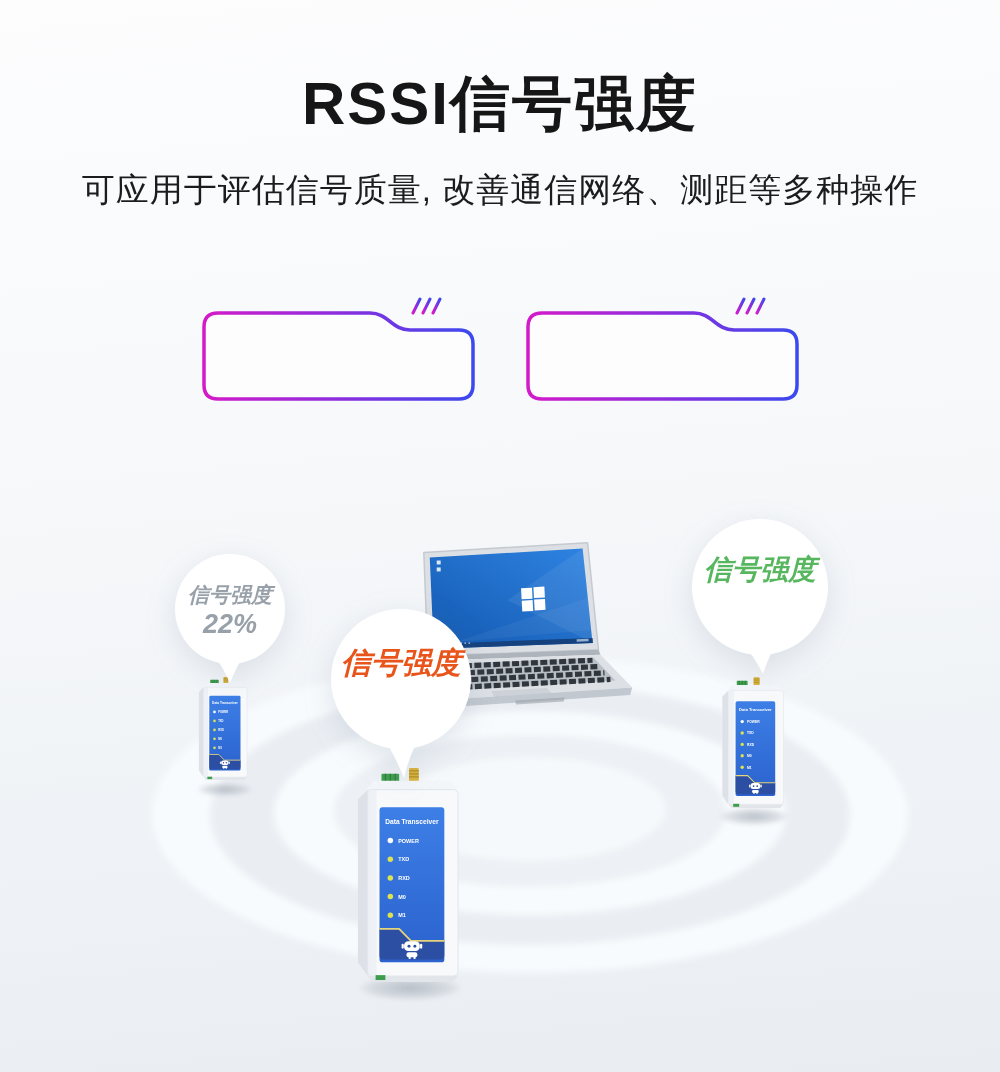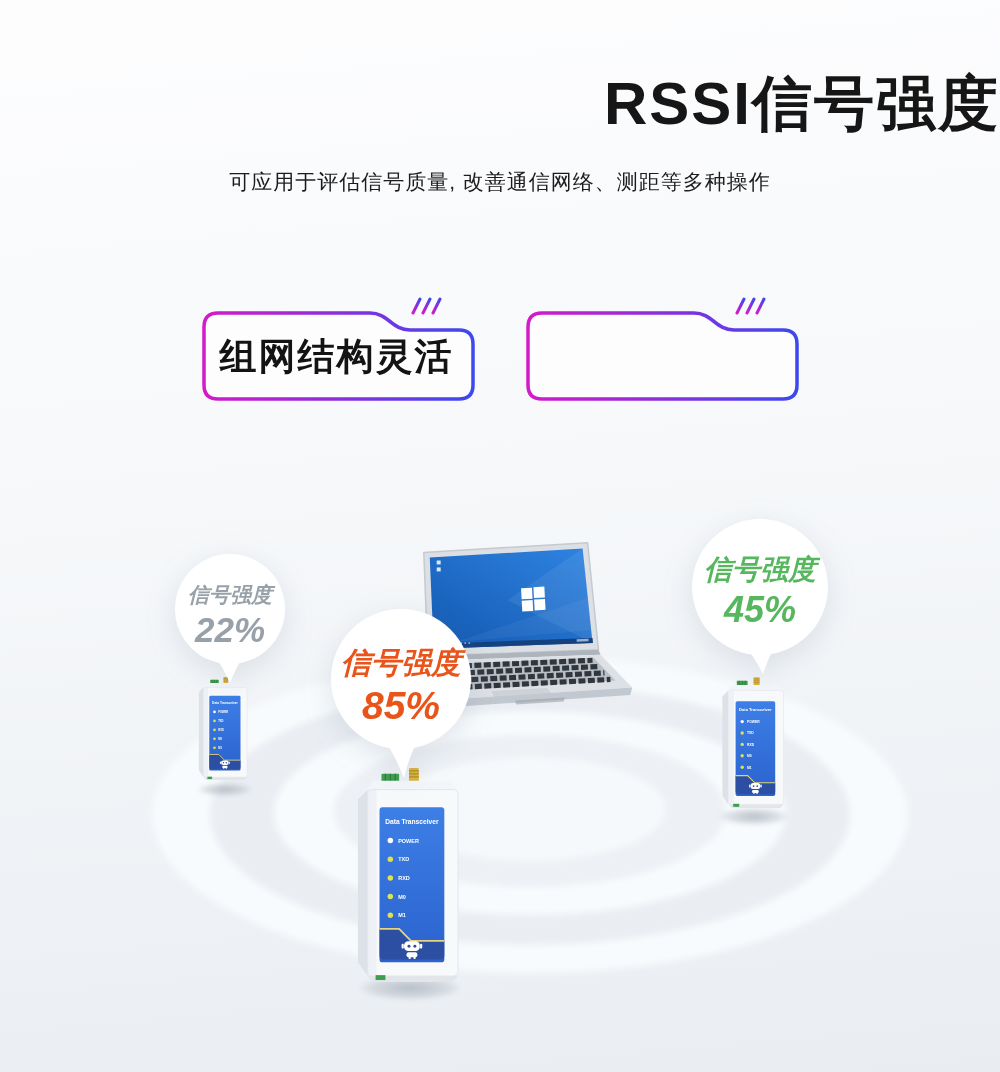--- a/index.html
+++ b/index.html
@@ -5,26 +5,26 @@
   html,body{margin:0;padding:0;}
   body{
     width:1000px;height:1072px;position:relative;overflow:hidden;
     font-family:"Liberation Sans","DejaVu Sans",sans-serif;
     background:linear-gradient(175deg,#fdfdfe 0%,#f6f8fa 45%,#e9edf2 100%);
   }
   .abs{position:absolute;}
 
   
   .title{
-    left:0;top:64px;width:1000px;text-align:right;
+    left:0;top:64px;width:1000px;text-align:center;
     font-size:60px;font-weight:700;color:#161616;letter-spacing:2px;
   }
   .subtitle{
     left:0;top:168px;width:1000px;text-align:center;
-    font-size:21px;font-weight:500;color:#1c1c1c;letter-spacing:1px;
+    font-size:33px;font-weight:500;color:#1c1c1c;letter-spacing:1px;
   }
 
   
   .feature{width:277px;height:118px;top:297px;}
   .feature svg{position:absolute;left:0;top:0;}
   .feature .feature-label{
     position:absolute;left:0;top:18px;width:273px;height:84px;
     display:flex;align-items:center;justify-content:center;
     font-size:37px;font-weight:700;color:#131313;letter-spacing:2px;
   }
@@ -45,21 +45,21 @@
   .device.d-right{left:720px;top:676px;width:66px;height:132px;}
 
   
   .bubble{z-index:5;font-style:italic;}
   .bubble svg{position:absolute;left:0;top:0;filter:drop-shadow(0 8px 14px rgba(110,130,155,.18));}
   .bubble .bubble-text{
     position:absolute;left:0;width:100%;text-align:center;font-weight:700;line-height:1.25;
   }
   .bubble.b-left{left:166px;top:552px;width:128px;height:134px;}
   .bubble.b-left .bubble-text{top:30px;font-size:21px;}
-  .bubble.b-left .bubble-value{font-size:35px;}
+  .bubble.b-left .bubble-value{font-size:27px;}
   .bubble.b-center{left:328px;top:608px;width:146px;height:174px;}
   .bubble.b-center .bubble-text{top:36px;font-size:30px;}
   .bubble.b-center .bubble-value{font-size:39px;}
   .bubble.b-right{left:690px;top:518px;width:140px;height:158px;}
   .bubble.b-right .bubble-text{top:34px;font-size:28px;}
   .bubble.b-right .bubble-value{font-size:36px;}
 </style>
 </head>
 <body>
 
@@ -134,21 +134,20 @@
 
 <div class="abs feature f1">
   <svg width="277" height="118" viewBox="0 0 277 118">
     <path d="M 18 16 H 170 C 188 16 192 33 210 33 H 259 Q 273 33 273 47 V 88 Q 273 102 259 102 H 18 Q 4 102 4 88 V 30 Q 4 16 18 16 Z" fill="#fdfdfe" stroke="url(#bgrad)" stroke-width="3.5"></path>
     <g stroke="url(#bgrad)" stroke-width="3" stroke-linecap="round">
       <line x1="213" y1="16" x2="220" y2="2"></line>
         <line x1="223" y1="16" x2="230" y2="2"></line>
         <line x1="233" y1="16" x2="240" y2="2"></line>
     </g>
   </svg>
-  <div class="feature-label">组网结构灵活</div>
 </div>
 <div class="abs feature f2">
   <svg width="277" height="118" viewBox="0 0 277 118">
     <path d="M 18 16 H 170 C 188 16 192 33 210 33 H 259 Q 273 33 273 47 V 88 Q 273 102 259 102 H 18 Q 4 102 4 88 V 30 Q 4 16 18 16 Z" fill="#fdfdfe" stroke="url(#bgrad)" stroke-width="3.5"></path>
     <g stroke="url(#bgrad)" stroke-width="3" stroke-linecap="round">
       <line x1="213" y1="16" x2="220" y2="2"></line>
         <line x1="223" y1="16" x2="230" y2="2"></line>
         <line x1="233" y1="16" x2="240" y2="2"></line>
     </g>
   </svg>
@@ -226,26 +225,24 @@
   </div>
 </div>
 
 <div class="abs bubble b-center">
   <svg width="146" height="174" viewBox="0 0 146 174">
     <circle cx="73" cy="71" r="70" fill="#ffffff"></circle>
     <path d="M56 130 Q68 150 76 170 Q81 148 92 128 Z" fill="#ffffff"></path>
   </svg>
   <div class="bubble-text" style="color: rgb(232, 84, 26);">
     <div class="bubble-label">信号强度</div>
-    <div class="bubble-value">85%</div>
   </div>
 </div>
 
 <div class="abs bubble b-right">
   <svg width="140" height="158" viewBox="0 0 140 158">
     <circle cx="70" cy="69" r="68" fill="#ffffff"></circle>
     <path d="M54 126 Q66 142 73 156 Q78 140 87 124 Z" fill="#ffffff"></path>
   </svg>
   <div class="bubble-text" style="color: rgb(87, 183, 94);">
     <div class="bubble-label">信号强度</div>
-    <div class="bubble-value">45%</div>
   </div>
 </div>
 
 </body></html>

